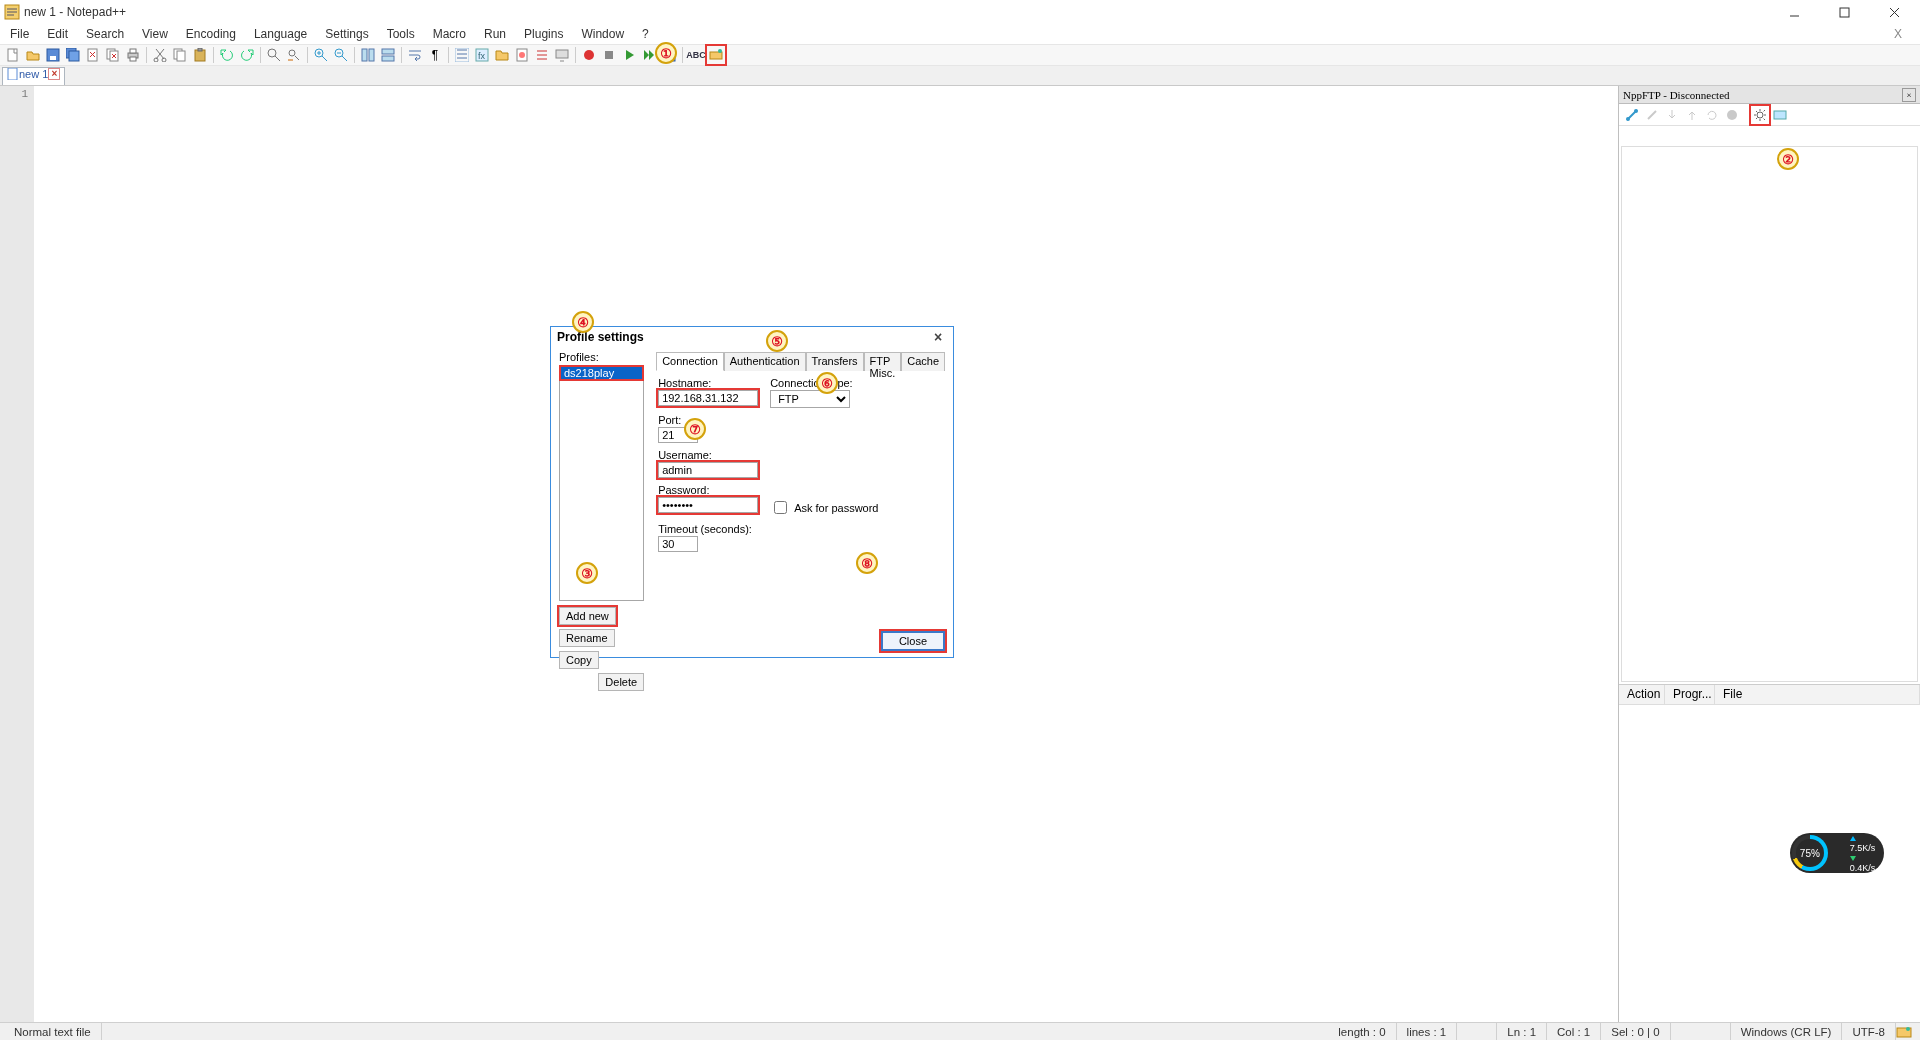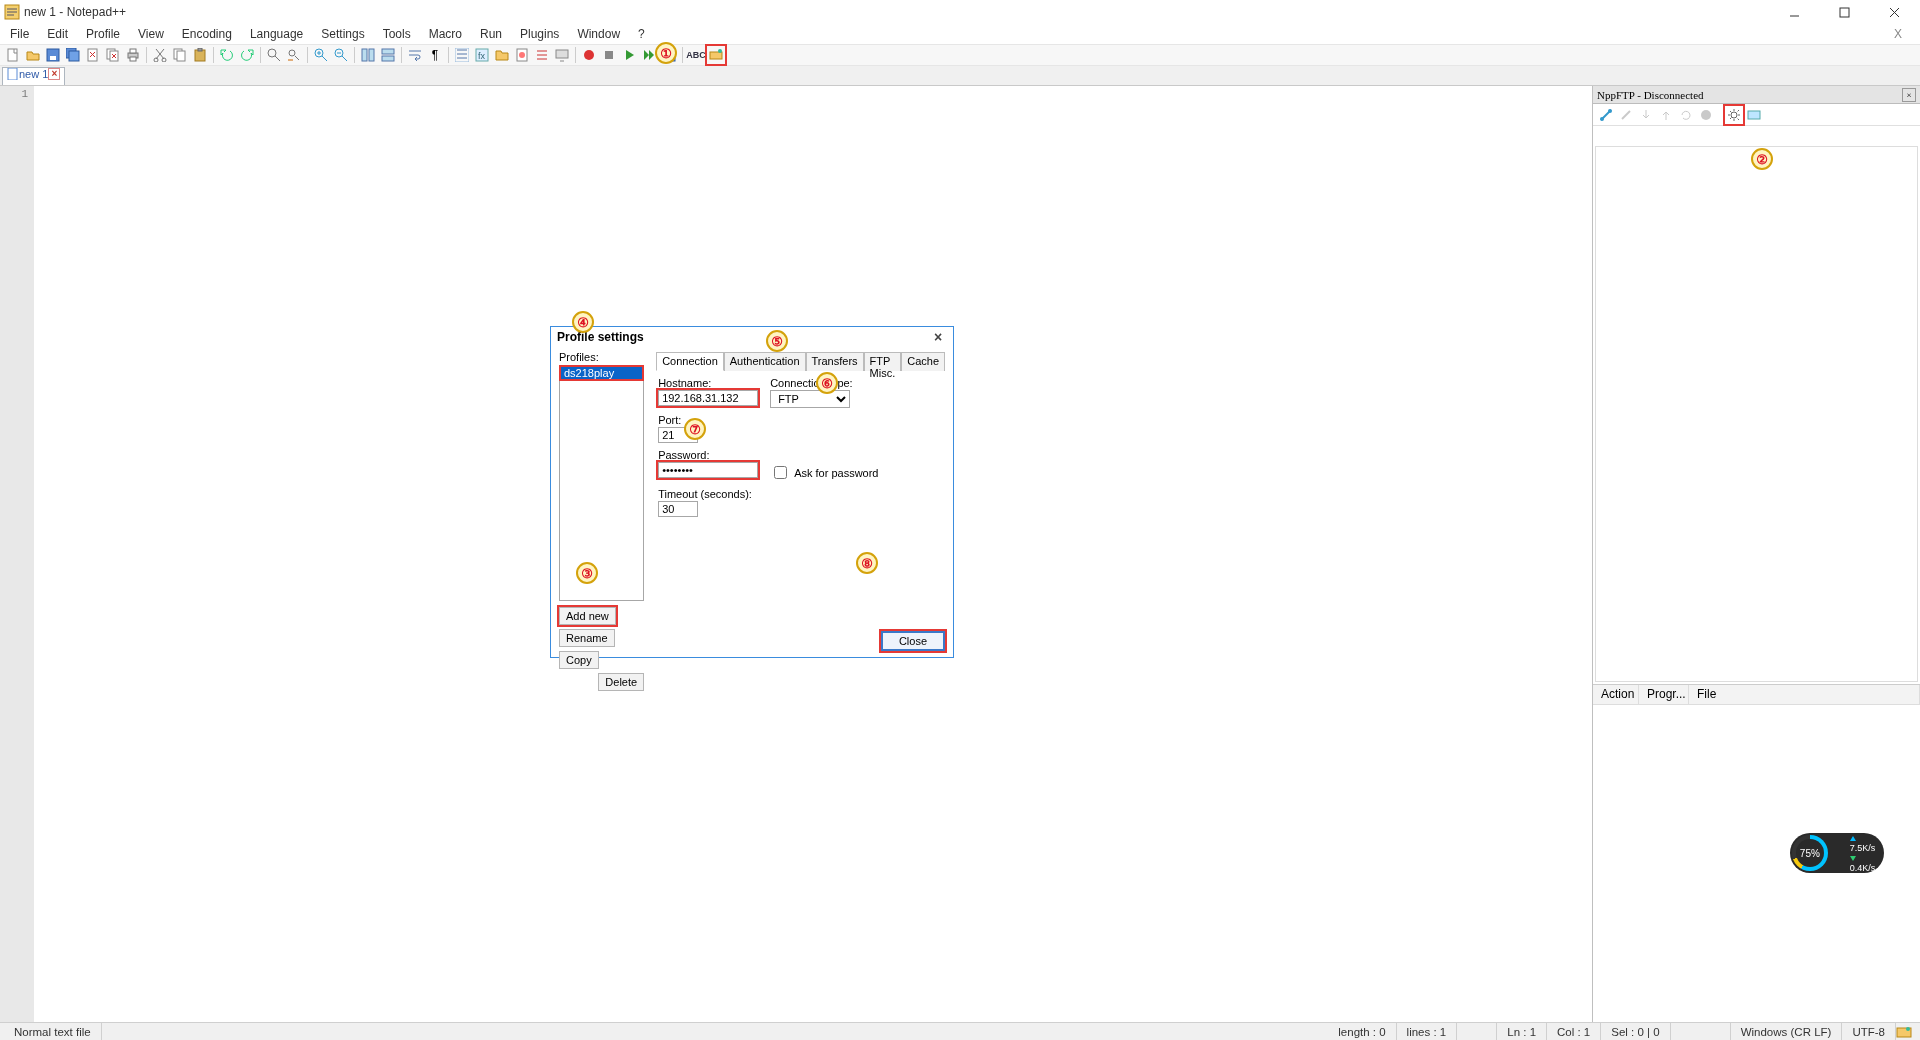--- a/index.html
+++ b/index.html
@@ -24,21 +24,21 @@
   
   .tabstrip { height:20px; display:flex; align-items:flex-end; background:#f0f0f0; border-bottom:1px solid #c9c9c9; padding-left:2px; gap:2px;}
   .doctab { height:18px; background:#fff; border:1px solid #aeb6bf; border-bottom:none; display:flex; align-items:flex-start; padding:0 4px; font-size:11px; color:#2f5aa8; }
   .doctab .x { color:#c0392b; font-weight:bold; border:1px solid #d88; width:12px; height:12px; font-size:10px; display:flex; align-items:center; justify-content:center; line-height:1;}
   
   .main { display:flex; height:calc(1040px - 24px - 20px - 22px - 20px - 18px); }
   .editor { flex:1; display:flex; position:relative; background:#fff; }
   .gutter { width:34px; background:#e8e8e8; color:#7a7a7a; text-align:right; padding:2px 6px 0 0; font-family:"Courier New",monospace; font-size:11px;}
   .editbody { flex:1; position:relative; background:#fff; }
   
-  .nppftp { width:328px; border-left:1px solid #bfbfbf; display:flex; flex-direction:column; background:#fff;}
+  .nppftp { width:302px; border-left:1px solid #bfbfbf; display:flex; flex-direction:column; background:#fff;}
   .nppftp .hdr { height:18px; background:#e4e4e4; border-bottom:1px solid #bcbcbc; display:flex; align-items:center; padding:0 4px; font-family:"MS Sans Serif",Tahoma; font-size:11px; }
   .nppftp .hdr .x { margin-left:auto; width:14px; height:14px; border:1px solid #999; display:flex; align-items:center; justify-content:center; font-size:9px; }
   .nppftp .ftptb { height:22px; display:flex; align-items:center; gap:2px; padding:0 4px; border-bottom:1px solid #e0e0e0;}
   .ftpbtn { width:18px; height:18px; display:flex; align-items:center; justify-content:center;}
   .ftpbtn.disabled { filter:grayscale(1) opacity(.45); }
   .ftpbtn svg { width:14px; height:14px; }
   .ftp-red { outline:2px solid #e53935; outline-offset:0; }
   .nppftp .tree { flex:1; background:#fff; border:1px solid #ddd; margin:2px; }
   .nppftp .log { height:338px; display:flex; flex-direction:column; border-top:1px solid #ccc;}
   .nppftp .loghead { height:20px; display:flex; background:#f3f3f3; border-bottom:1px solid #ddd;}
@@ -110,21 +110,21 @@
         <svg viewBox="0 0 11 11">
           <path d="M1 1l9 9M10 1l-9 9" stroke="#333"></path>
         </svg>
       </div>
   </div>
 </div>
 
 <div class="menubar">
   <span class="m">File</span>
   <span class="m">Edit</span>
-  <span class="m">Profile</span>
+  <span class="m">Search</span>
   <span class="m">View</span>
   <span class="m">Encoding</span>
   <span class="m">Language</span>
   <span class="m">Settings</span>
   <span class="m">Tools</span>
   <span class="m">Macro</span>
   <span class="m">Run</span>
   <span class="m">Plugins</span>
   <span class="m">Window</span>
   <span class="m">?</span>
@@ -384,20 +384,26 @@
               </div>
             </div>
             <div class="row">
               <div class="fld">
                 <label>Port:</label>
                 <input type="text" style="width: 40px;" value="21">
               </div>
             </div>
             <div class="row">
               <div class="fld">
+                <label>Username:</label>
+                <input type="text" class="redbox" style="width: 100px;" value="admin">
+              </div>
+            </div>
+            <div class="row">
+              <div class="fld">
                 <label>Password:</label>
                 <input type="text" class="redbox" style="width: 100px;" value="••••••••">
               </div>
               <label class="chk">
                 <input type="checkbox" style="">
                 <span>Ask for password</span>
               </label>
             </div>
             <div class="row">
               <div class="fld">

